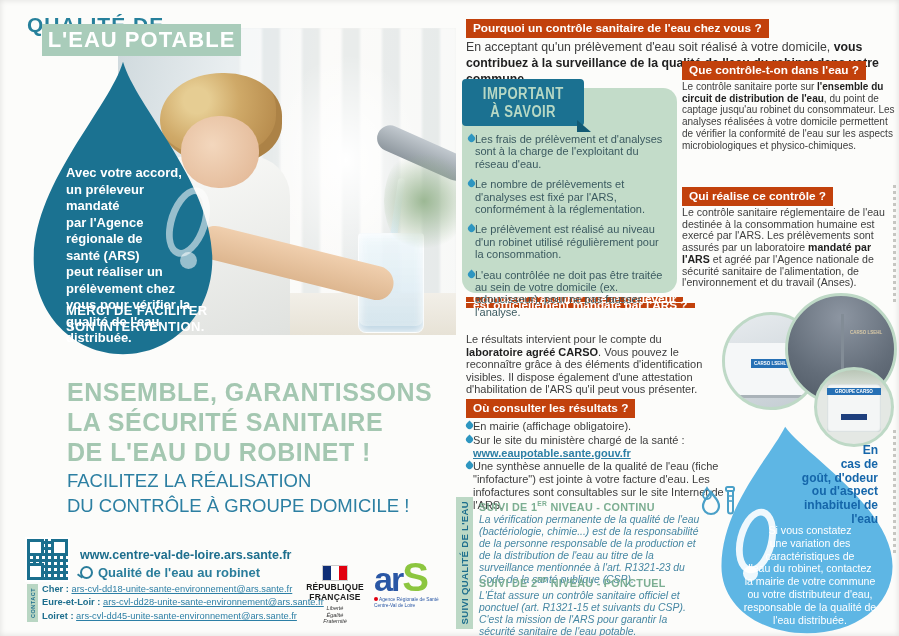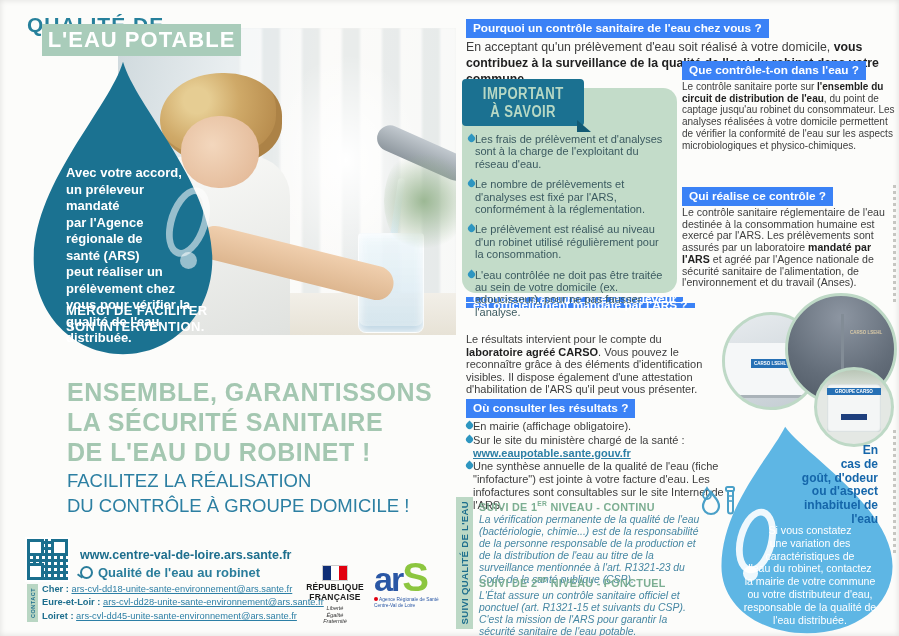--- a/index.html
+++ b/index.html
@@ -61,21 +61,21 @@
   .rf{left:300px;top:565px;width:70px;text-align:center;color:#1a1a1a;}
   .rf .flag{width:24px;height:14px;margin:0 auto 2px auto;background:linear-gradient(90deg,#0f2e76 0 33%,#fff 33% 66%,#e1000f 66%);border:1px solid #ccc;}
   .rf .nm{font-size:8.5px;font-weight:800;line-height:9.5px;letter-spacing:.2px;}
   .rf .mot{font-size:5.5px;font-style:italic;line-height:6.5px;margin-top:3px;color:#333;}
   .ars{left:374px;top:560px;width:70px;text-align:left;}
   .ars .big{font-size:34px;font-weight:700;line-height:34px;letter-spacing:-2px;}
   .ars .ar{color:#2a57a5;} .ars .s{color:#8cc63f;font-size:40px;}
   .ars .sub{font-size:4.8px;color:#2a57a5;line-height:6px;margin-top:1px;}
   .ars .dotr{display:inline-block;width:4px;height:4px;border-radius:50%;background:#e1000f;margin-right:1px;}
   
-  .bar{background:#3b82f6;color:#fff;font-weight:700;font-size:11.8px;padding:2px 7px 3px 7px;display:inline-block;}
+  .bar{background:#c2410c;color:#fff;font-weight:700;font-size:11.8px;padding:2px 7px 3px 7px;display:inline-block;}
   .p{color:#3d3d3d;}
   .runs .b{font-weight:800;color:#1f1f1f;}
   sup{font-size:62%;vertical-align:super;line-height:0;}
   .s1bar{left:466px;top:19px;}
   .s1p{left:466px;top:40px;width:428px;font-size:12.3px;line-height:15.8px;}
   .impbox{left:462px;top:88px;width:215px;height:205px;background:#c3dcc9;border-radius:0 14px 14px 14px;z-index:1;}
   .impbadge{left:462px;top:79px;width:122px;height:47px;background:#1b7191;border-radius:4px;z-index:2;
      display:flex;flex-direction:column;align-items:center;justify-content:center;}
   .impbadge::after{content:"";position:absolute;right:-7px;bottom:-6px;border-left:14px solid #135a74;border-top:12px solid transparent;}
   .impbadge div{color:#b7d8c4;font-weight:800;font-size:16px;line-height:18px;letter-spacing:.5px;transform:scaleX(.82);}

